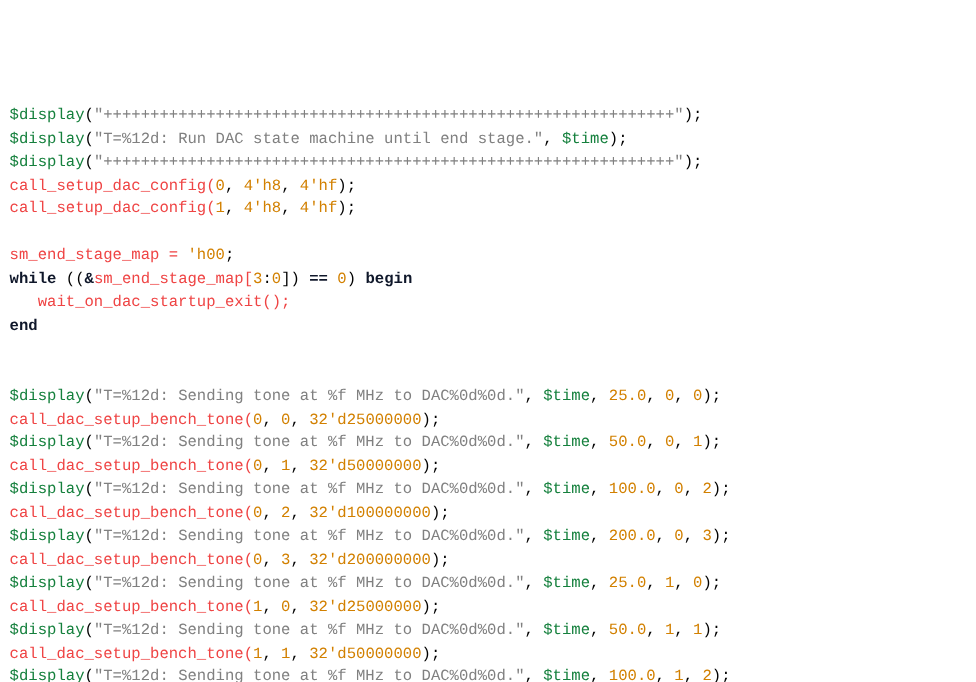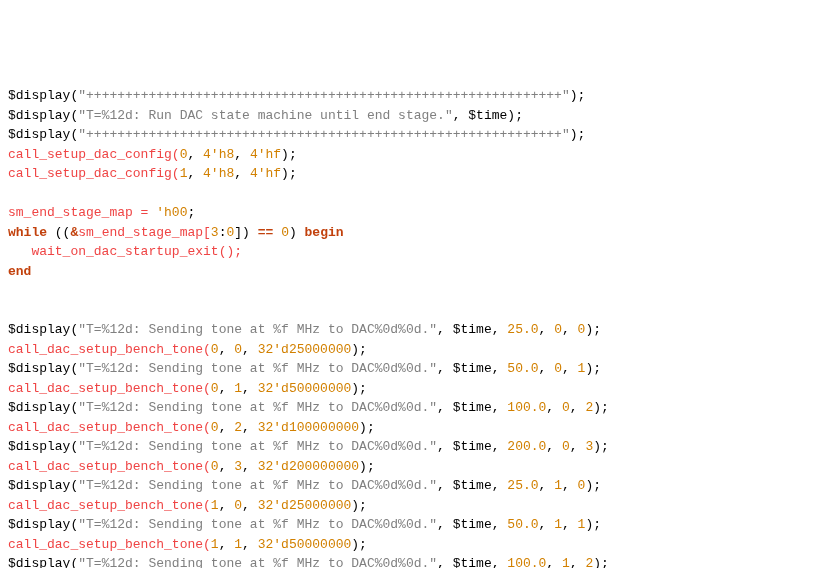--- a/index.html
+++ b/index.html
@@ -6,24 +6,24 @@
     margin: 0;
     padding: 8px;
     background: #ffffff;
     font-family: Consolas, "Courier New", monospace;
     font-size: 13px;
     line-height: 1.5;
     white-space: pre;
     color: #000000;
   }
   .code-line { display: block; }
-  .sys { color: #000000; } 
+  .sys { color: #15803d; } 
   .str { color: #808080; } 
   .num { color: #d28000; } 
-  .kw  { color: #c2410c; font-weight: bold; } 
+  .kw  { color: #0f172a; font-weight: bold; } 
   .pun { color: #000000; } 
   .id  { color: #ef4444; } 
 </style>
 </head>
 <body>
 
 
 
 <div id="code-container"><span class="code-line"><span class="sys">$display</span><span class="pun">(</span><span class="str">"+++++++++++++++++++++++++++++++++++++++++++++++++++++++++++++"</span><span class="pun">);</span></span><span class="code-line"><span class="sys">$display</span><span class="pun">(</span><span class="str">"T=%12d: Run DAC state machine until end stage."</span><span class="pun">, </span><span class="sys">$time</span><span class="pun">);</span></span><span class="code-line"><span class="sys">$display</span><span class="pun">(</span><span class="str">"+++++++++++++++++++++++++++++++++++++++++++++++++++++++++++++"</span><span class="pun">);</span></span><span class="code-line"><span class="id">call_setup_dac_config(</span><span class="num">0</span><span class="pun">, </span><span class="num">4'h8</span><span class="pun">, </span><span class="num">4'hf</span><span class="pun">);</span></span><span class="code-line"><span class="id">call_setup_dac_config(</span><span class="num">1</span><span class="pun">, </span><span class="num">4'h8</span><span class="pun">, </span><span class="num">4'hf</span><span class="pun">);</span></span><span class="code-line">&nbsp;</span><span class="code-line"><span class="id">sm_end_stage_map = </span><span class="num">'h00</span><span class="pun">;</span></span><span class="code-line"><span class="kw">while</span><span class="pun"> ((</span><span class="kw">&amp;</span><span class="id">sm_end_stage_map[</span><span class="num">3</span><span class="pun">:</span><span class="num">0</span><span class="pun">]) </span><span class="kw">==</span><span class="pun"> </span><span class="num">0</span><span class="pun">) </span><span class="kw">begin</span></span><span class="code-line"><span class="id">   wait_on_dac_startup_exit();</span></span><span class="code-line"><span class="kw">end</span></span><span class="code-line">&nbsp;</span><span class="code-line">&nbsp;</span><span class="code-line"><span class="sys">$display</span><span class="pun">(</span><span class="str">"T=%12d: Sending tone at %f MHz to DAC%0d%0d."</span><span class="pun">, </span><span class="sys">$time</span><span class="pun">, </span><span class="num">25.0</span><span class="pun">, </span><span class="num">0</span><span class="pun">, </span><span class="num">0</span><span class="pun">);</span></span><span class="code-line"><span class="id">call_dac_setup_bench_tone(</span><span class="num">0</span><span class="pun">, </span><span class="num">0</span><span class="pun">, </span><span class="num">32'd25000000</span><span class="pun">);</span></span><span class="code-line"><span class="sys">$display</span><span class="pun">(</span><span class="str">"T=%12d: Sending tone at %f MHz to DAC%0d%0d."</span><span class="pun">, </span><span class="sys">$time</span><span class="pun">, </span><span class="num">50.0</span><span class="pun">, </span><span class="num">0</span><span class="pun">, </span><span class="num">1</span><span class="pun">);</span></span><span class="code-line"><span class="id">call_dac_setup_bench_tone(</span><span class="num">0</span><span class="pun">, </span><span class="num">1</span><span class="pun">, </span><span class="num">32'd50000000</span><span class="pun">);</span></span><span class="code-line"><span class="sys">$display</span><span class="pun">(</span><span class="str">"T=%12d: Sending tone at %f MHz to DAC%0d%0d."</span><span class="pun">, </span><span class="sys">$time</span><span class="pun">, </span><span class="num">100.0</span><span class="pun">, </span><span class="num">0</span><span class="pun">, </span><span class="num">2</span><span class="pun">);</span></span><span class="code-line"><span class="id">call_dac_setup_bench_tone(</span><span class="num">0</span><span class="pun">, </span><span class="num">2</span><span class="pun">, </span><span class="num">32'd100000000</span><span class="pun">);</span></span><span class="code-line"><span class="sys">$display</span><span class="pun">(</span><span class="str">"T=%12d: Sending tone at %f MHz to DAC%0d%0d."</span><span class="pun">, </span><span class="sys">$time</span><span class="pun">, </span><span class="num">200.0</span><span class="pun">, </span><span class="num">0</span><span class="pun">, </span><span class="num">3</span><span class="pun">);</span></span><span class="code-line"><span class="id">call_dac_setup_bench_tone(</span><span class="num">0</span><span class="pun">, </span><span class="num">3</span><span class="pun">, </span><span class="num">32'd200000000</span><span class="pun">);</span></span><span class="code-line"><span class="sys">$display</span><span class="pun">(</span><span class="str">"T=%12d: Sending tone at %f MHz to DAC%0d%0d."</span><span class="pun">, </span><span class="sys">$time</span><span class="pun">, </span><span class="num">25.0</span><span class="pun">, </span><span class="num">1</span><span class="pun">, </span><span class="num">0</span><span class="pun">);</span></span><span class="code-line"><span class="id">call_dac_setup_bench_tone(</span><span class="num">1</span><span class="pun">, </span><span class="num">0</span><span class="pun">, </span><span class="num">32'd25000000</span><span class="pun">);</span></span><span class="code-line"><span class="sys">$display</span><span class="pun">(</span><span class="str">"T=%12d: Sending tone at %f MHz to DAC%0d%0d."</span><span class="pun">, </span><span class="sys">$time</span><span class="pun">, </span><span class="num">50.0</span><span class="pun">, </span><span class="num">1</span><span class="pun">, </span><span class="num">1</span><span class="pun">);</span></span><span class="code-line"><span class="id">call_dac_setup_bench_tone(</span><span class="num">1</span><span class="pun">, </span><span class="num">1</span><span class="pun">, </span><span class="num">32'd50000000</span><span class="pun">);</span></span><span class="code-line"><span class="sys">$display</span><span class="pun">(</span><span class="str">"T=%12d: Sending tone at %f MHz to DAC%0d%0d."</span><span class="pun">, </span><span class="sys">$time</span><span class="pun">, </span><span class="num">100.0</span><span class="pun">, </span><span class="num">1</span><span class="pun">, </span><span class="num">2</span><span class="pun">);</span></span></div>
 

